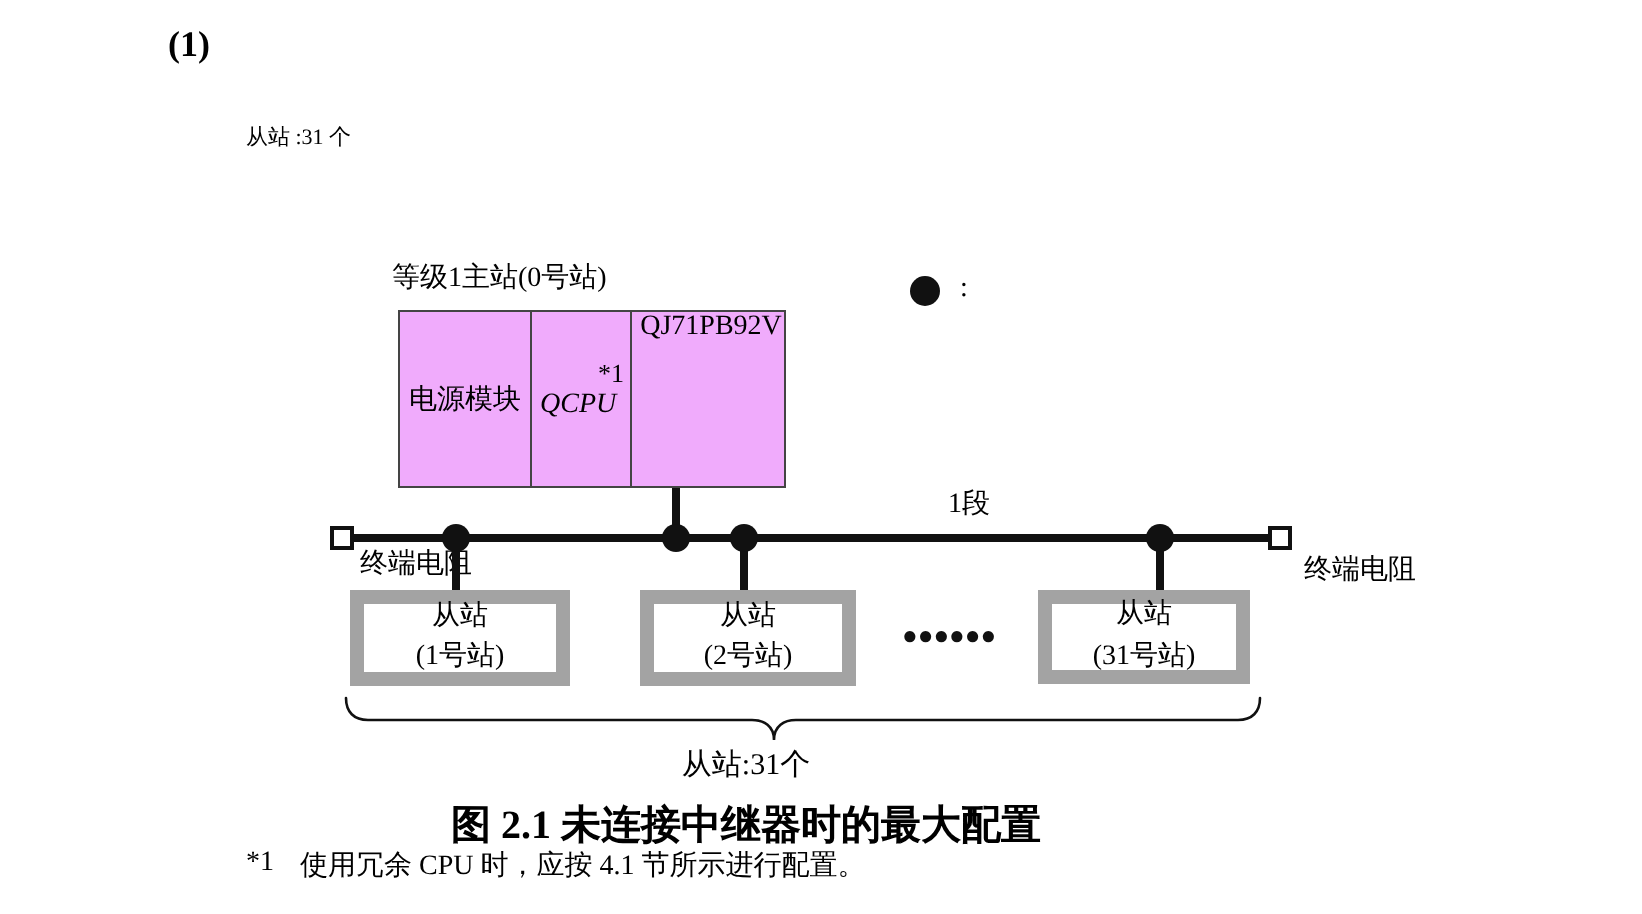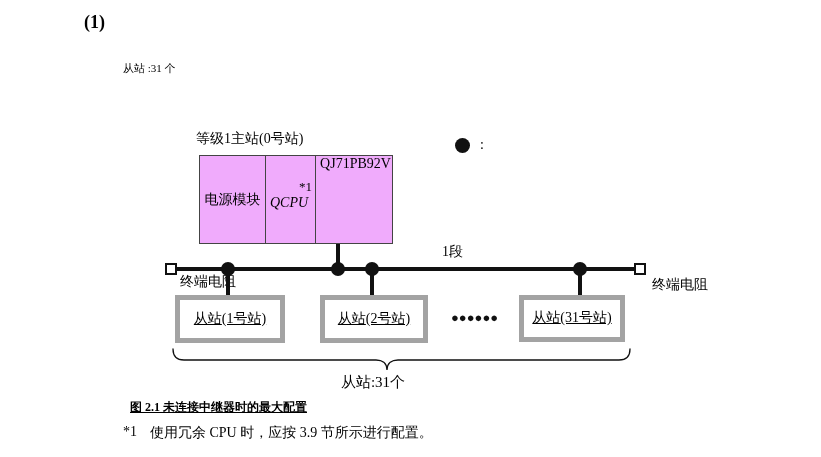--- a/index.html
+++ b/index.html
@@ -23,48 +23,48 @@
   .note-ref-sup { position:absolute; top:23px; right:3px; font-size:13px; }
   .qcpu-name { position:absolute; top:39px; left:4px;font-style:italic; }
   .cell-pb92v { flex:1; display:flex; flex-direction:row; justify-content:center; padding-left:3px; font-size:14px; line-height:1.15; }
 
   
   .legend { position:absolute; left:455px; top:137px; display:flex; align-items:center; font-size:14px; white-space:nowrap; }
   .legend-dot { width:15px; height:15px; border-radius:50%; background:#111; margin-right:10px; flex:0 0 auto; }
   .legend-sep { margin-right:10px; }
 
   
-  .segment-label { position:absolute; left:442px; top:243px; font-size:14px; white-space:nowrap; }
+  .segment-label { position:absolute; left:474px; top:243px; font-size:14px; white-space:nowrap; }
   .bus-line { position:absolute; left:176px; top:267px; width:459px; height:4px; background:#111; }
   .terminator { position:absolute; width:8px; height:8px; background:#fff; border:2px solid #111; box-sizing:content-box; }
   .term-left  { left:165px; top:263px; }
   .term-right { left:634px; top:263px; }
   .term-label { position:absolute; font-size:14px; white-space:nowrap;margin-left:40px; }
   .term-label-left  { left:140px; top:273px; }
   .term-label-right { left:612px; top:276px; }
   .drop { position:absolute; width:4px; background:#111; }
   .drop-master { left:336px; top:244px; height:25px; }
   .drop-s1  { left:226px; top:269px; height:27px; }
   .drop-s2  { left:370px; top:269px; height:27px; }
   .drop-s31 { left:578px; top:269px; height:27px; }
   .bus-dot { position:absolute; width:14px; height:14px; border-radius:50%; background:#111; top:262px; }
   .dot-1 { left:221px; } .dot-2 { left:331px; } .dot-3 { left:365px; } .dot-4 { left:573px; }
 
   
-  .slave-box { position:absolute; border:5px solid #a3a3a3; background:#fff; display:flex; flex-direction:row;
-               align-items:center; justify-content:center; font-size:14px; line-height:1.45;text-decoration:underline; }
+  .slave-box { position:absolute; border:7px solid #a3a3a3; background:#fff; display:flex; flex-direction:column;
+               align-items:center; justify-content:center; font-size:14px; line-height:1.45; }
   .slave-1  { left:175px; top:295px; width:110px; height:48px; }
   .slave-2  { left:320px; top:295px; width:108px; height:48px; }
   .slave-31 { left:519px; top:295px; width:106px; height:47px; }
   .ellipsis { position:absolute; left:451px; top:310px; font-size:13px; color:#111; letter-spacing:0; white-space:nowrap; }
 
   
   .brace-svg { position:absolute; left:170px; top:348px; }
   .brace-label { position:absolute; left:300px; top:373px; width:146px; text-align:center; font-size:15px; white-space:nowrap; }
-  .caption { position:absolute; left:130px; top:399px; width:486px; font-size:12px; font-weight:bold; white-space:nowrap;text-decoration:underline; }
+  .caption { position:absolute; left:130px; top:399px; width:486px; text-align:center; font-size:20px; font-weight:bold; white-space:nowrap; }
   .footnote { position:absolute; left:123px; top:424px; font-size:14px; display:flex; white-space:nowrap; }
   .fn-ref { margin-right:13px; }
 </style>
 </head>
 <body>
 
 <div class="page">
 
   <div class="title">
     <span>(1)</span>
@@ -126,16 +126,16 @@
 
     <svg class="brace-svg" width="464" height="26" viewBox="0 0 464 26">
       <path d="M 3 1 C 3 8, 7 12, 14 12 L 206 12 C 212 12, 217 15, 217 22 C 217 15, 222 12, 228 12 L 449 12 C 456 12, 460 8, 460 1" fill="none" stroke="#111111" stroke-width="1.3" stroke-linecap="round"></path>
     </svg>
     <div class="brace-label">从站:31个</div>
   </div>
 
   <div class="caption">图 2.1 未连接中继器时的最大配置</div>
   <div class="footnote">
     <span class="fn-ref">*1</span>
-    <span>使用冗余 CPU 时，应按 3.9 节所示进行配置。</span>
+    <span>使用冗余 CPU 时，应按 4.1 节所示进行配置。</span>
   </div>
 
 </div>
 
 </body></html>

